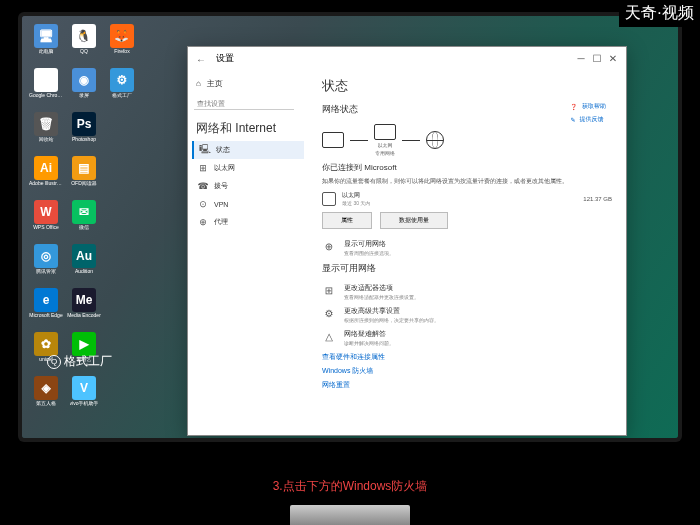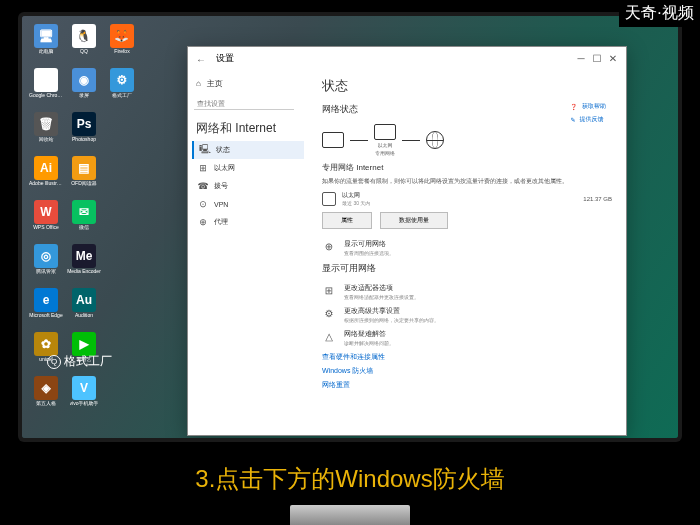--- a/index.html
+++ b/index.html
@@ -57,21 +57,21 @@
 .setting-title { font-size: 7px; color: #333; }
 .setting-sub { font-size: 5px; color: #888; margin-top: 1px; }
 .link { color: #0066cc; font-size: 7px; margin: 4px 0; cursor: pointer; }
 .help-links { position: absolute; top: 55px; right: 20px; font-size: 6px; }
 .help-link { color: #0066cc; margin-bottom: 4px; cursor: pointer; display: flex; align-items: center; gap: 4px; }
 
 
 .wm-tr { position: absolute; top: 0; right: 0; background: #000; color: #fff; font-size: 16px; padding: 3px 6px; font-weight: 500; }
 .wm-bl { position: absolute; left: 25px; bottom: 68px; color: #fff; font-size: 12px; display: flex; align-items: center; gap: 3px; }
 .wm-logo { width: 14px; height: 14px; border: 1.5px solid #fff; border-radius: 50%; display: flex; align-items: center; justify-content: center; font-size: 8px; }
-.caption { position: absolute; bottom: 30px; left: 50%; transform: translateX(-50%); color: #eab308; font-size: 24px; font-weight: 500; text-shadow: 0 1px 3px rgba(0,0,0,0.8); white-space: nowrap; }
+.caption { position: absolute; bottom: 30px; left: 50%; transform: translateX(-50%); color: #ef4444; font-size: 12px; font-weight: 500; text-shadow: 0 1px 3px rgba(0,0,0,0.8); white-space: nowrap; }
 .stand { position: absolute; bottom: 0; left: 50%; transform: translateX(-50%); width: 120px; height: 20px; background: linear-gradient(#ccc, #888); border-radius: 2px 2px 0 0; }
 </style>
 </head>
 <body>
 
 <div class="monitor">
   <div class="screen">
     <div class="wallpaper">
       <div class="sun"></div>
     </div>
@@ -128,26 +128,26 @@
           </div>
           <div class="dicon">
             <div class="dicon-img" style="background:#f39c12">▤</div>
             <div class="dicon-label">OFD阅读器</div>
           </div>
           <div class="dicon">
             <div class="dicon-img" style="background:#07c160">✉</div>
             <div class="dicon-label">微信</div>
           </div>
           <div class="dicon">
+            <div class="dicon-img" style="background:#00646a">Au</div>
+            <div class="dicon-label">Audition</div>
+          </div>
+          <div class="dicon">
             <div class="dicon-img" style="background:#1a1a2e">Me</div>
             <div class="dicon-label">Media Encoder</div>
-          </div>
-          <div class="dicon">
-            <div class="dicon-img" style="background:#00646a">Au</div>
-            <div class="dicon-label">Audition</div>
           </div>
           <div class="dicon">
             <div class="dicon-img" style="background:#00be06">▶</div>
             <div class="dicon-label">爱奇艺</div>
           </div>
           <div class="dicon">
             <div class="dicon-img" style="background:#4dc3ff">V</div>
             <div class="dicon-label">vivo手机助手</div>
           </div>
           <div class="dicon">
@@ -223,21 +223,21 @@
             </div>
             <div class="net-line"></div>
             <div style="text-align:center">
               <div class="net-box"></div>
               <div class="net-sub">以太网</div>
               <div class="net-sub">专用网络</div>
             </div>
             <div class="net-line"></div>
             <div class="net-globe"></div>
           </div>
-          <div style="font-size:8px;font-weight:500;margin-top:6px">专用网络 Internet</div>
+          <div style="font-size:8px;font-weight:500;margin-top:6px">你已连接到 Microsoft</div>
           <div class="desc">如果你的流量套餐有限制，则你可以将此网络设置为按流量计费的连接，或者更改其他属性。</div>
           <div class="usage-row">
             <div class="usage-icon"></div>
             <div class="usage-text">
               <div>以太网</div>
               <div style="color:#888;font-size:5px">最近 30 天内</div>
             </div>
             <div class="usage-val">121.37 GB</div>
           </div>
           <div class="btn-row">

